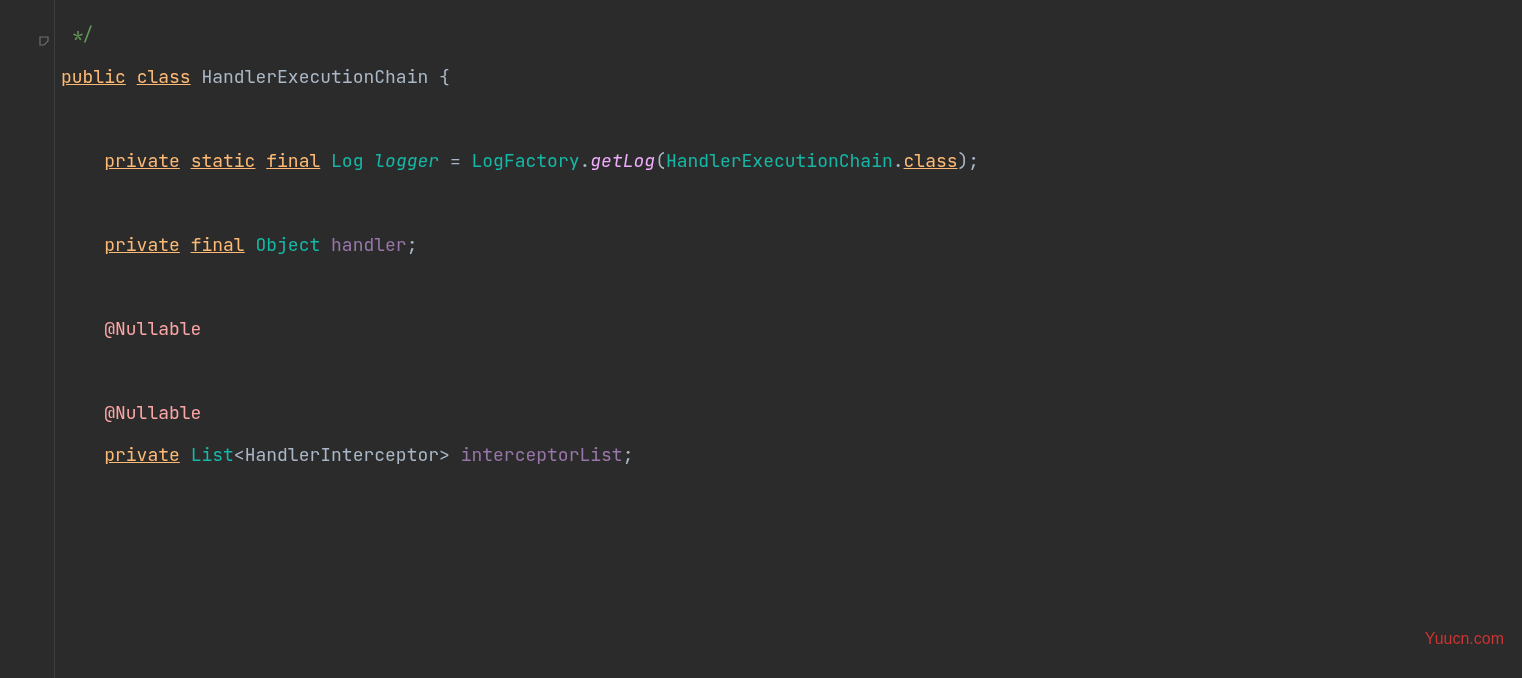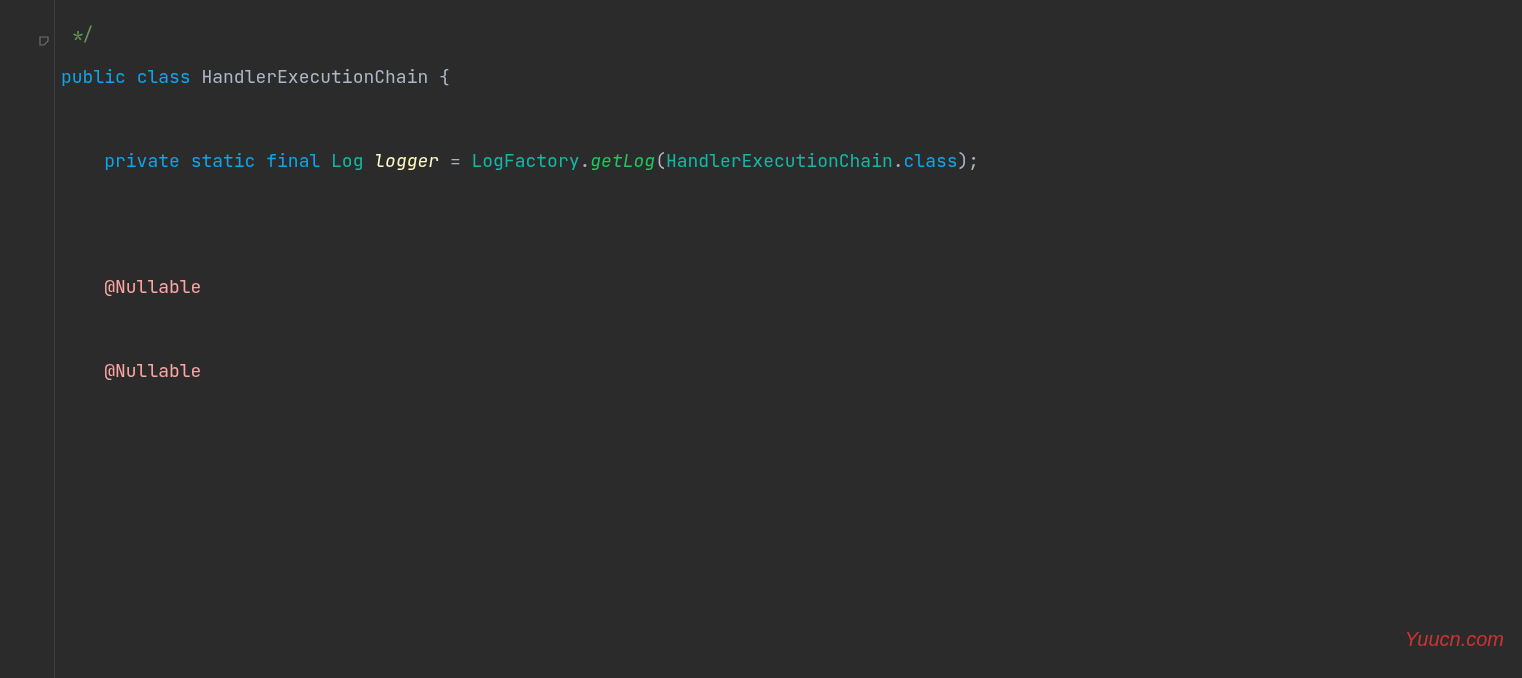--- a/index.html
+++ b/index.html
@@ -41,59 +41,60 @@
       flex: 1;
       padding-left: 6px;
       padding-top: 14px;
       position: relative;
     }
     .line {
       white-space: pre;
       height: 42px;
     }
     .comment { color: #629755; }
-    .kw { color: #0ea5e9; }
+    .kw { color: #fdba74; text-decoration: underline; }
     .class-name { color: #a9b7c6; }
     .type { color: #14b8a6; }
     .field { color: #9876aa; }
-    .field-italic { color: #fef9c3; font-style: italic; margin-top: 14px; }
-    .method-italic { color: #22c55e; font-style: italic; }
+    .field-italic { color: #14b8a6; font-style: italic; margin-top: 14px; }
+    .method-italic { color: #f0abfc; font-style: italic; }
     .annotation { color: #fca5a5; }
     .generic { color: #a9b7c6; }
     .punct { color: #a9b7c6; }
     .num { color: #6897bb; }
     .watermark {
       position: absolute;
       bottom: 18px;
       right: 18px;
       color: #cc3333;
       font-family: sans-serif;
-      font-size: 20px;
+      font-size: 16px;
       font-weight: 500;
-      font-style: italic;
     }
   </style>
 </head>
 <body>
 
 <div class="editor">
   <div class="gutter">
     <span class="fold-icon">
       <svg viewBox="0 0 12 12" width="12" height="12">
         <path d="M2 2 L10 2 L10 6 L6 10 L2 10 Z" fill="none" stroke="#6e6e6e" stroke-width="1.2"></path>
       </svg>
     </span>
   </div>
   <div class="code-area">
     <div class="line"><span class="comment"> */</span></div>
     <div class="line"><span class="kw">public</span> <span class="kw">class</span> <span class="class-name">HandlerExecutionChain</span> <span class="punct">{</span></div>
     <div class="line"></div>
     <div class="line"><span>    </span><span class="kw">private</span> <span class="kw">static</span> <span class="kw">final</span> <span class="type">Log</span> <span class="field-italic">logger</span><span class="punct"> = </span><span class="type">LogFactory</span><span class="punct">.</span><span class="method-italic">getLog</span><span class="punct">(</span><span class="type">HandlerExecutionChain</span><span class="punct">.</span><span class="kw">class</span><span class="punct">);</span></div>
     <div class="line"></div>
+    <div class="line"><span>    </span><span class="kw">private</span> <span class="kw">final</span> <span class="type">Object</span> <span class="field">handler</span><span class="punct">;</span></div>
     <div class="line"></div>
     <div class="line"><span>    </span><span class="annotation">@Nullable</span></div>
     <div class="line"></div>
     <div class="line"><span>    </span><span class="annotation">@Nullable</span></div>
+    <div class="line"><span>    </span><span class="kw">private</span> <span class="type">List</span><span class="punct">&lt;</span><span class="generic">HandlerInterceptor</span><span class="punct">&gt;</span> <span class="field">interceptorList</span><span class="punct">;</span></div>
     <div class="line"></div>
   </div>
 </div>
 
 <div class="watermark">Yuucn.com</div>
 
 </body></html>

